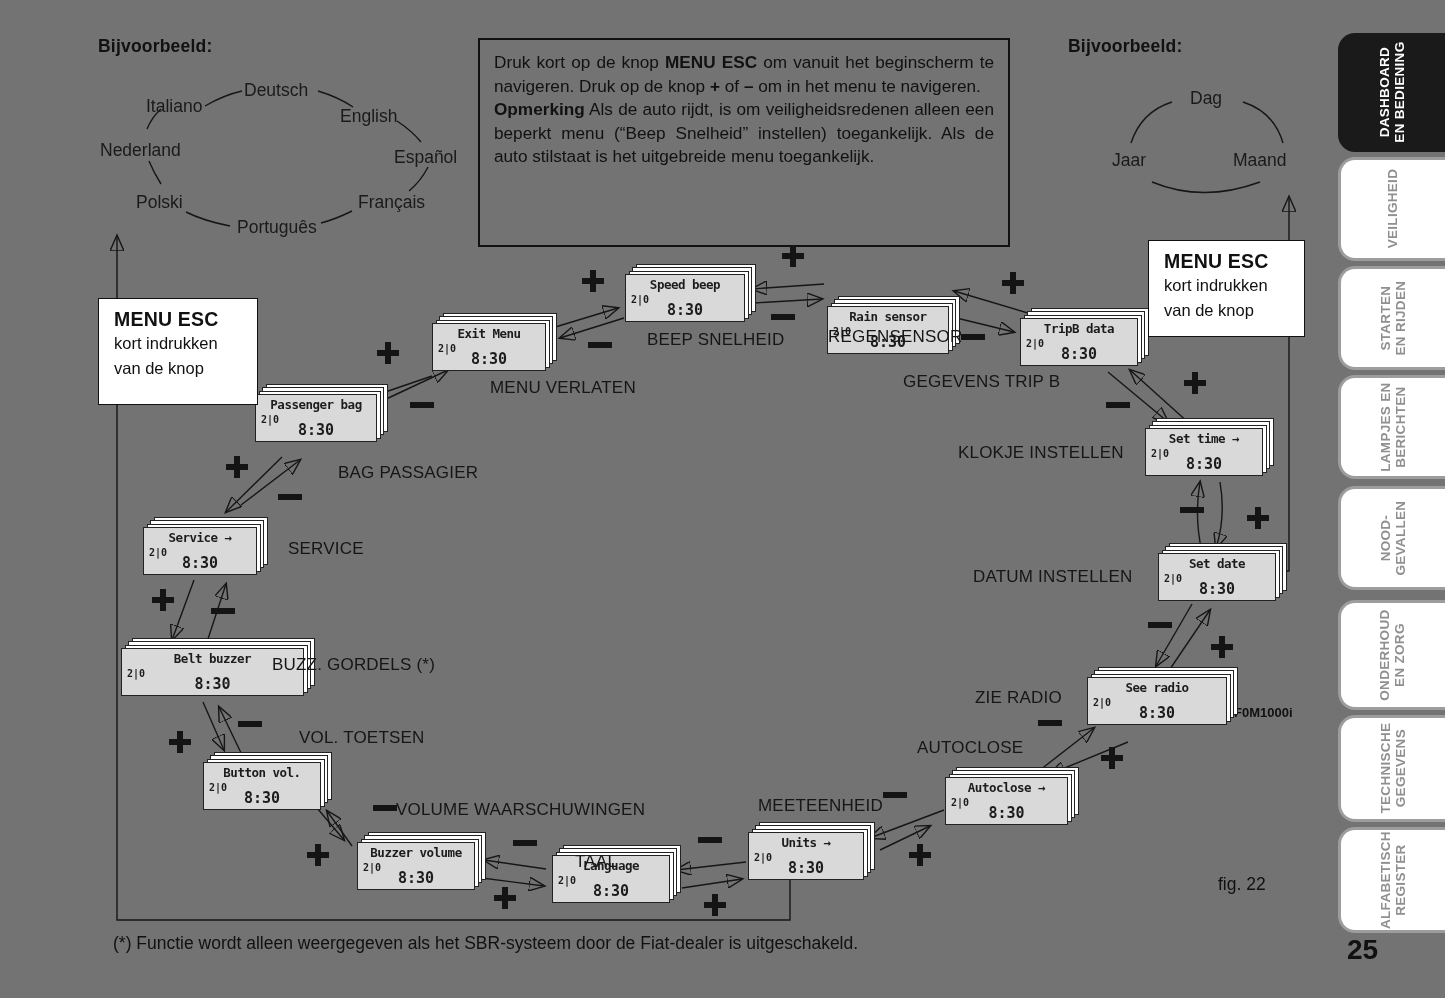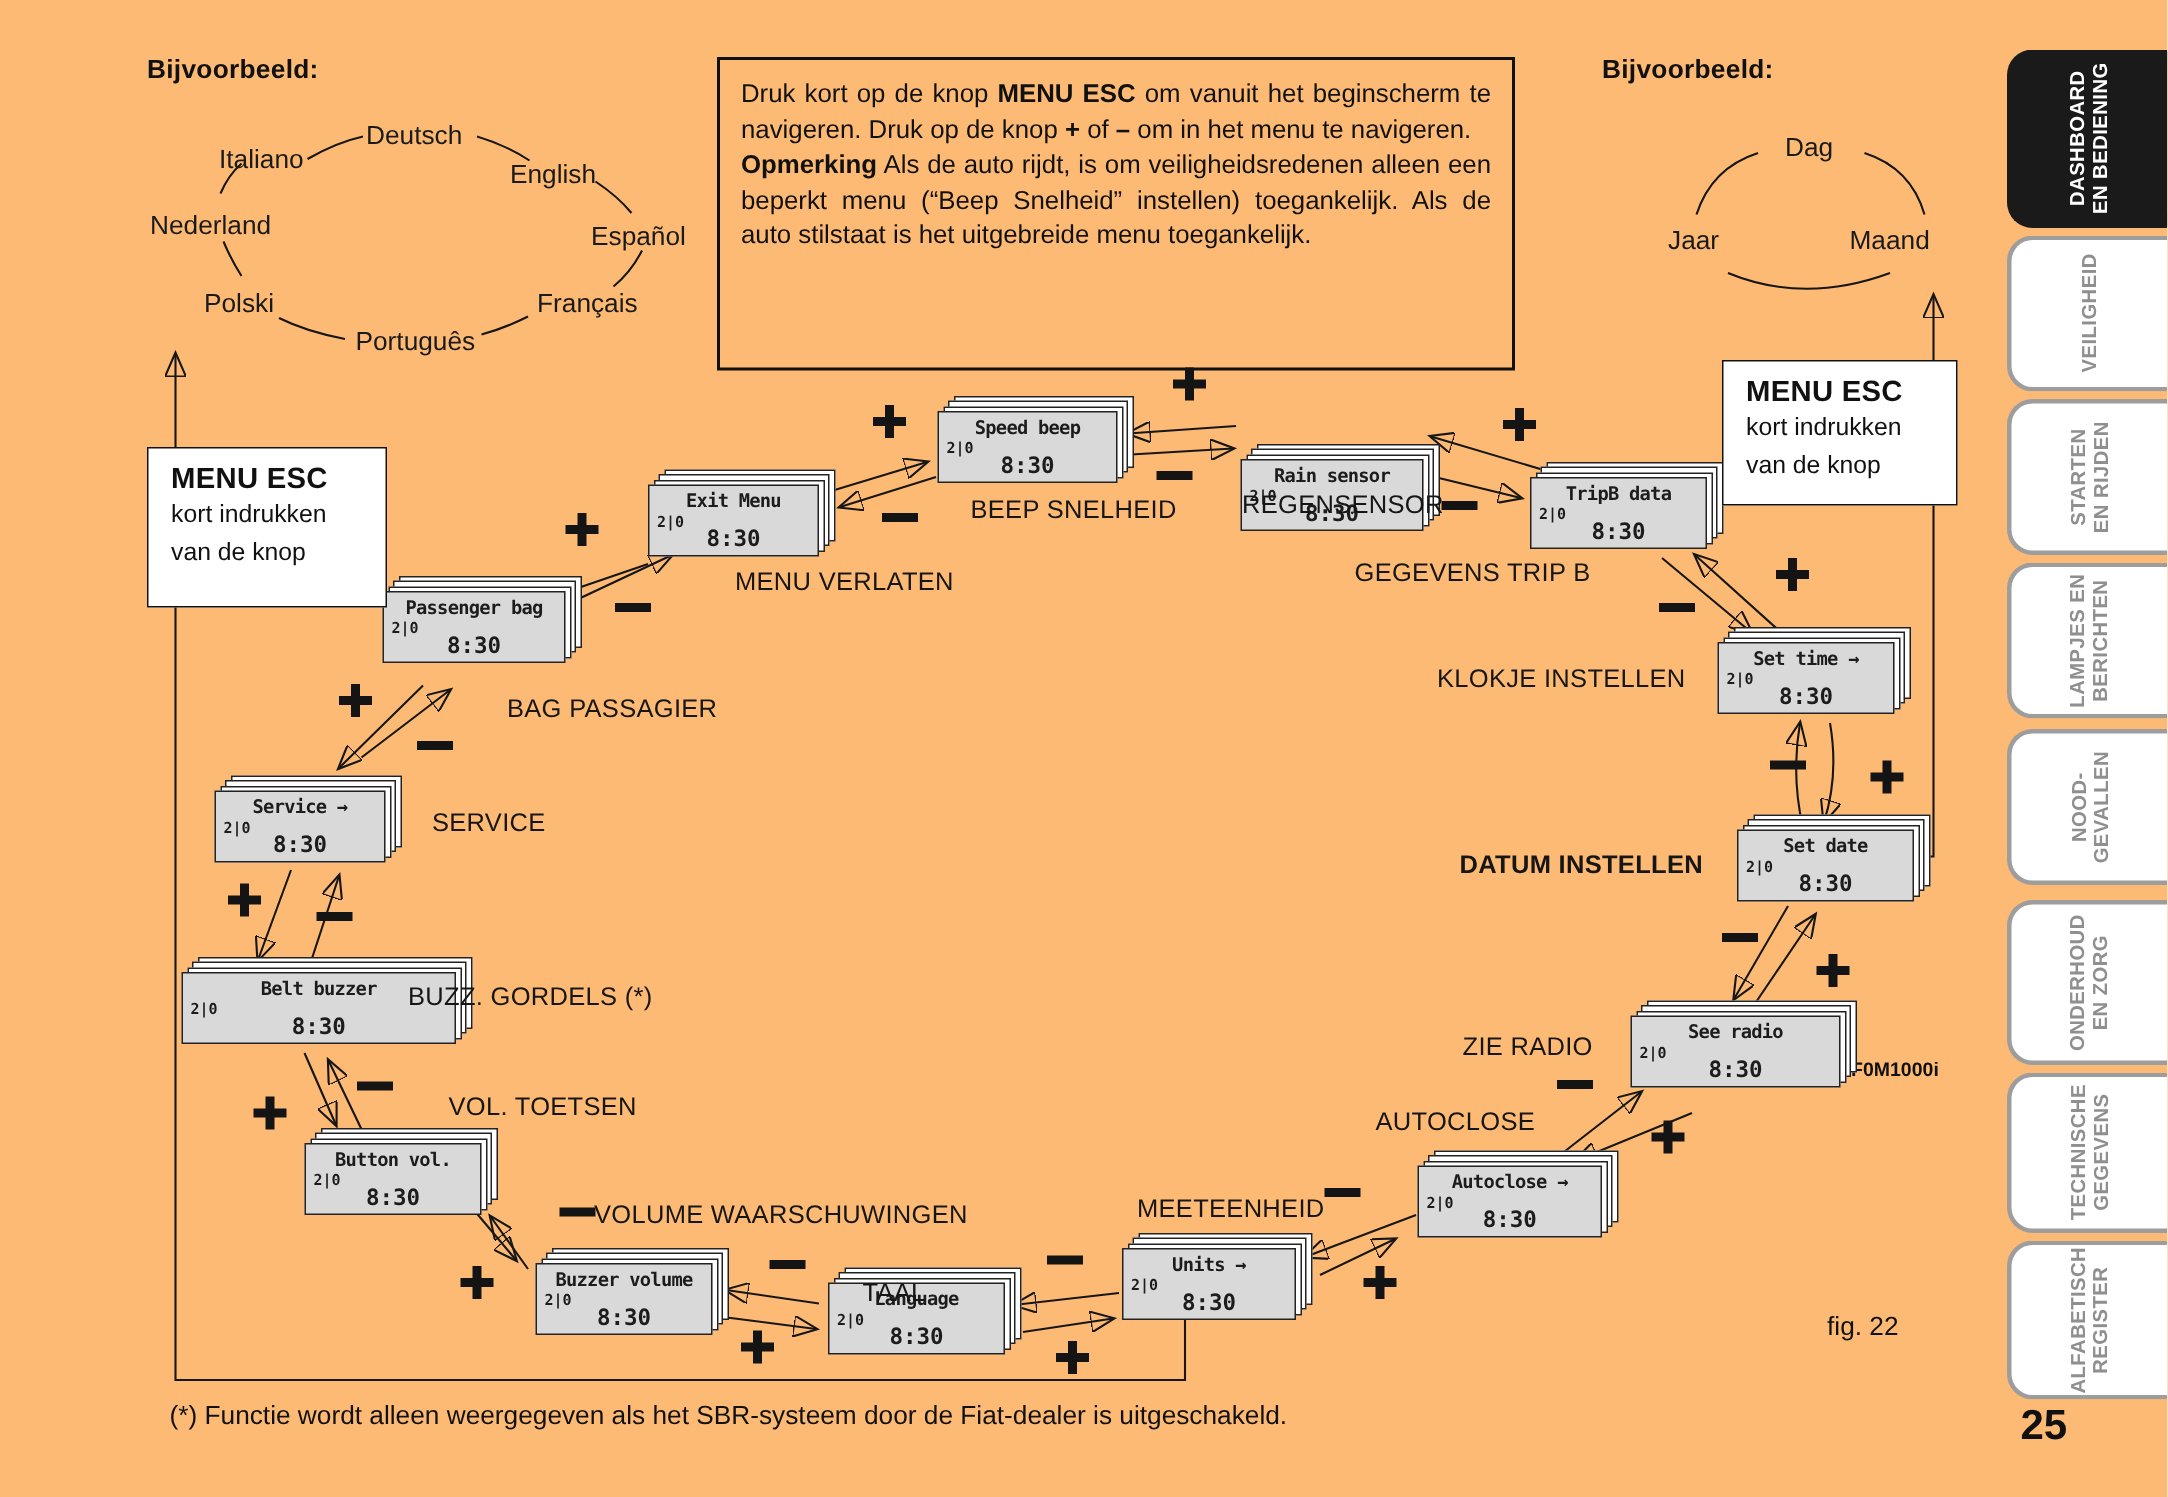--- a/index.html
+++ b/index.html
@@ -1,16 +1,16 @@
 <!DOCTYPE html>
 <html><head>
 <meta charset="utf-8">
 <style>
   html,body{margin:0;padding:0;background:#fff;}
-  .page{position:relative;width:1445px;height:998px;background:#fdba74;overflow:hidden;
+  .page{position:relative;width:1445px;height:998px;background:#737373;overflow:hidden;
         font-family:"Liberation Sans",sans-serif;color:#111;}
   .wires{position:absolute;left:0;top:0;}
   .wires path{stroke:#161616;stroke-width:1.4;fill:none;}
   .bij{position:absolute;font-weight:bold;font-size:17.5px;letter-spacing:.2px;}
   .word{position:absolute;font-size:17.5px;color:#1a1a1a;white-space:nowrap;}
   .instruction-box{position:absolute;left:478px;top:38px;width:532px;height:209px;
         border:2.2px solid #111;box-sizing:border-box;padding:11px 14px 0 14px;
         font-size:17.2px;line-height:1.37;text-align:justify;}
   .instruction-box p{margin:0;}
   .instruction-box .b{font-weight:bold;}
@@ -228,21 +228,21 @@
       <div class="screen" style="left: 1158px; top: 553px; width: 118px;">
         <div class="scr-layer" style="left: 10.5px; top: -10.5px;"></div>
         <div class="scr-layer" style="left: 7px; top: -7px;"></div>
         <div class="scr-layer" style="left: 3.5px; top: -3.5px;"></div>
         <div class="scr-front">
           <div class="scr-title">Set date</div>
           <div class="scr-status">2|0</div>
           <div class="scr-time">8:30</div>
         </div>
       </div>
-      <div class="caption" style="left: 973px; top: 567px; font-weight: bold;">DATUM INSTELLEN</div>
+      <div class="caption" style="left: 973px; top: 567px;">DATUM INSTELLEN</div>
       <div class="screen" style="left: 121px; top: 648px; width: 136px; padding-left: 47px;">
         <div class="scr-layer" style="left: 10.5px; top: -10.5px;"></div>
         <div class="scr-layer" style="left: 7px; top: -7px;"></div>
         <div class="scr-layer" style="left: 3.5px; top: -3.5px;"></div>
         <div class="scr-front">
           <div class="scr-title">Belt buzzer</div>
           <div class="scr-status">2|0</div>
           <div class="scr-time">8:30</div>
         </div>
       </div>

